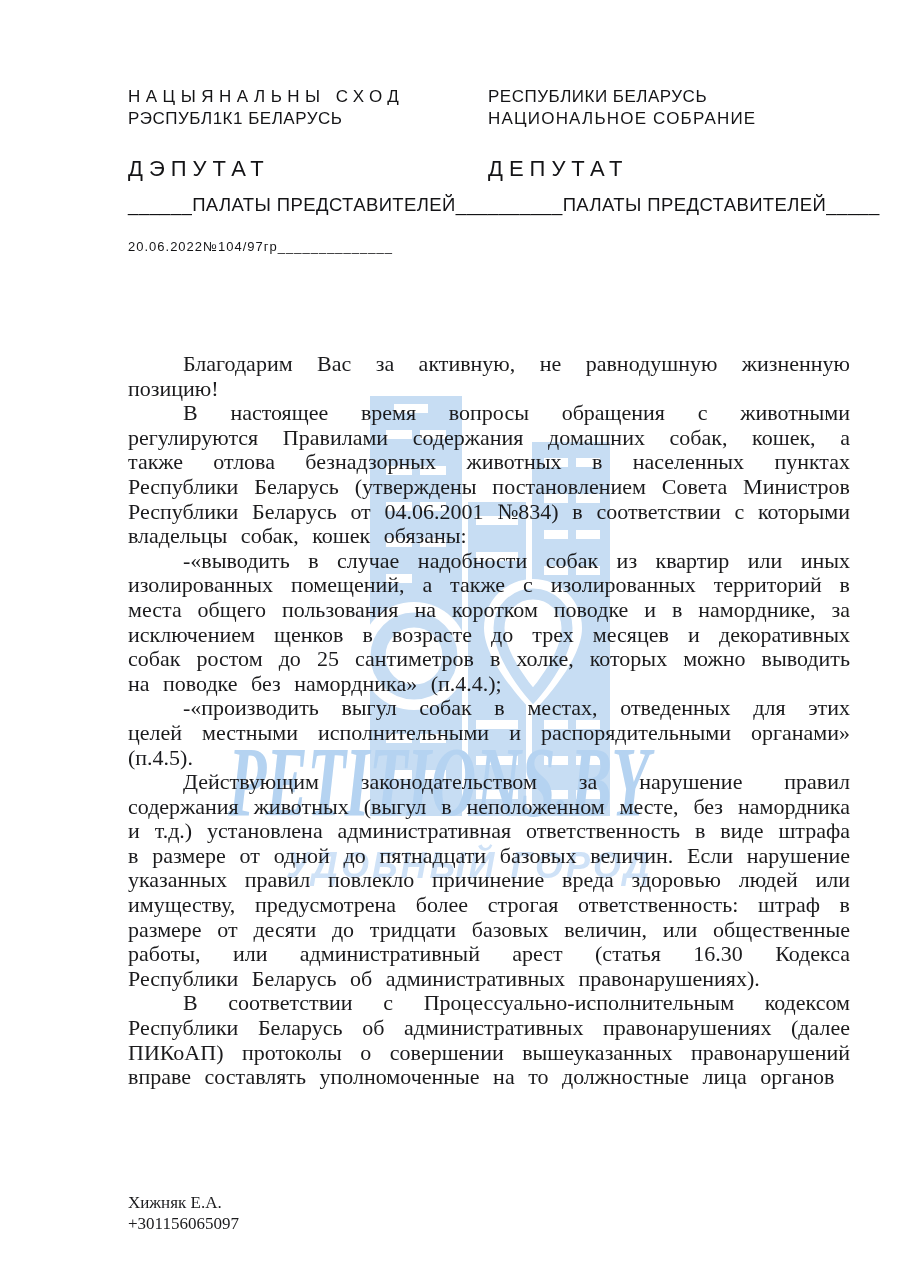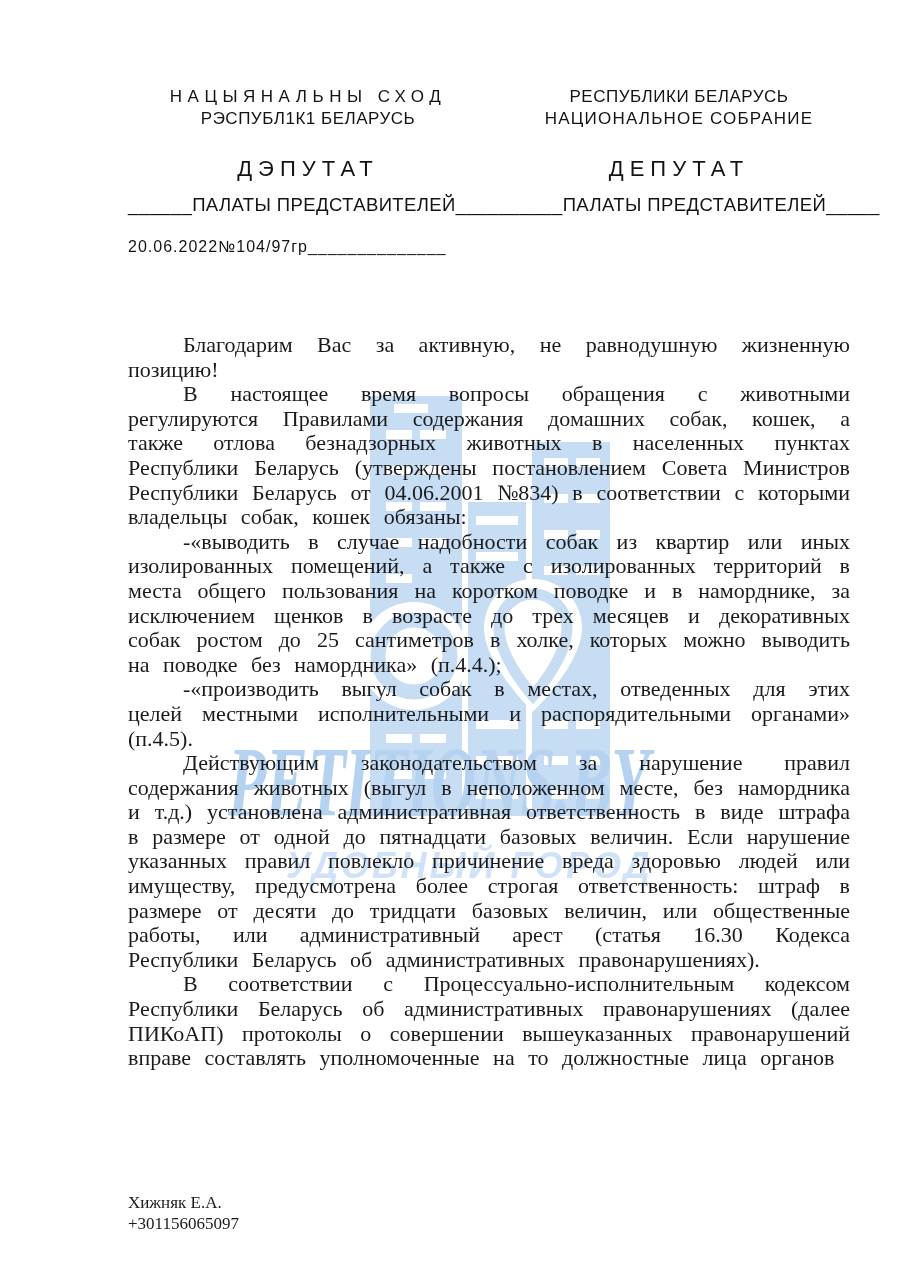--- a/index.html
+++ b/index.html
@@ -35,48 +35,48 @@
   }
 
   
   .content{position:relative;z-index:1;padding:86px 35px 0 128px;}
 
   .letterhead{
     display:grid;grid-template-columns:360px 382px;
     font-family:"Liberation Sans", sans-serif;
     color:#141416;
   }
-  .lh-col{text-align:center;}
+  .lh-col{}
   .org{font-size:17px;line-height:22px;white-space:nowrap;}
   .org.sp-wide{letter-spacing:5.5px;}
   .org.sp-med{letter-spacing:1.2px;}
   .org.sp-tight{letter-spacing:0.5px;}
   .role{
     margin-top:24px;
     font-size:22px;line-height:30px;font-weight:normal;
     letter-spacing:6px;white-space:nowrap;
   }
   .chamber-line{
     margin-top:9px;
     font-family:"Liberation Sans", sans-serif;
     font-size:18.5px;line-height:24px;
     letter-spacing:0.4px;
     color:#141416;
     white-space:nowrap;
   }
   .date-line{
     margin-top:17px;
     font-family:"Liberation Sans", sans-serif;
-    font-size:16px;line-height:26px;
+    font-size:13px;line-height:26px;
     letter-spacing:1px;
     color:#141416;
     white-space:nowrap;
   }
 
-  .body{margin-top:73px;padding-right:20px;}
+  .body{margin-top:92px;padding-right:20px;}
   .body p{
     margin:0;
     font-size:22px;line-height:24.6px;
     text-align:justify;
     text-indent:55px;
     word-spacing:8px;
   }
 
   .footer{
     position:absolute;left:128px;top:1192px;z-index:1;

